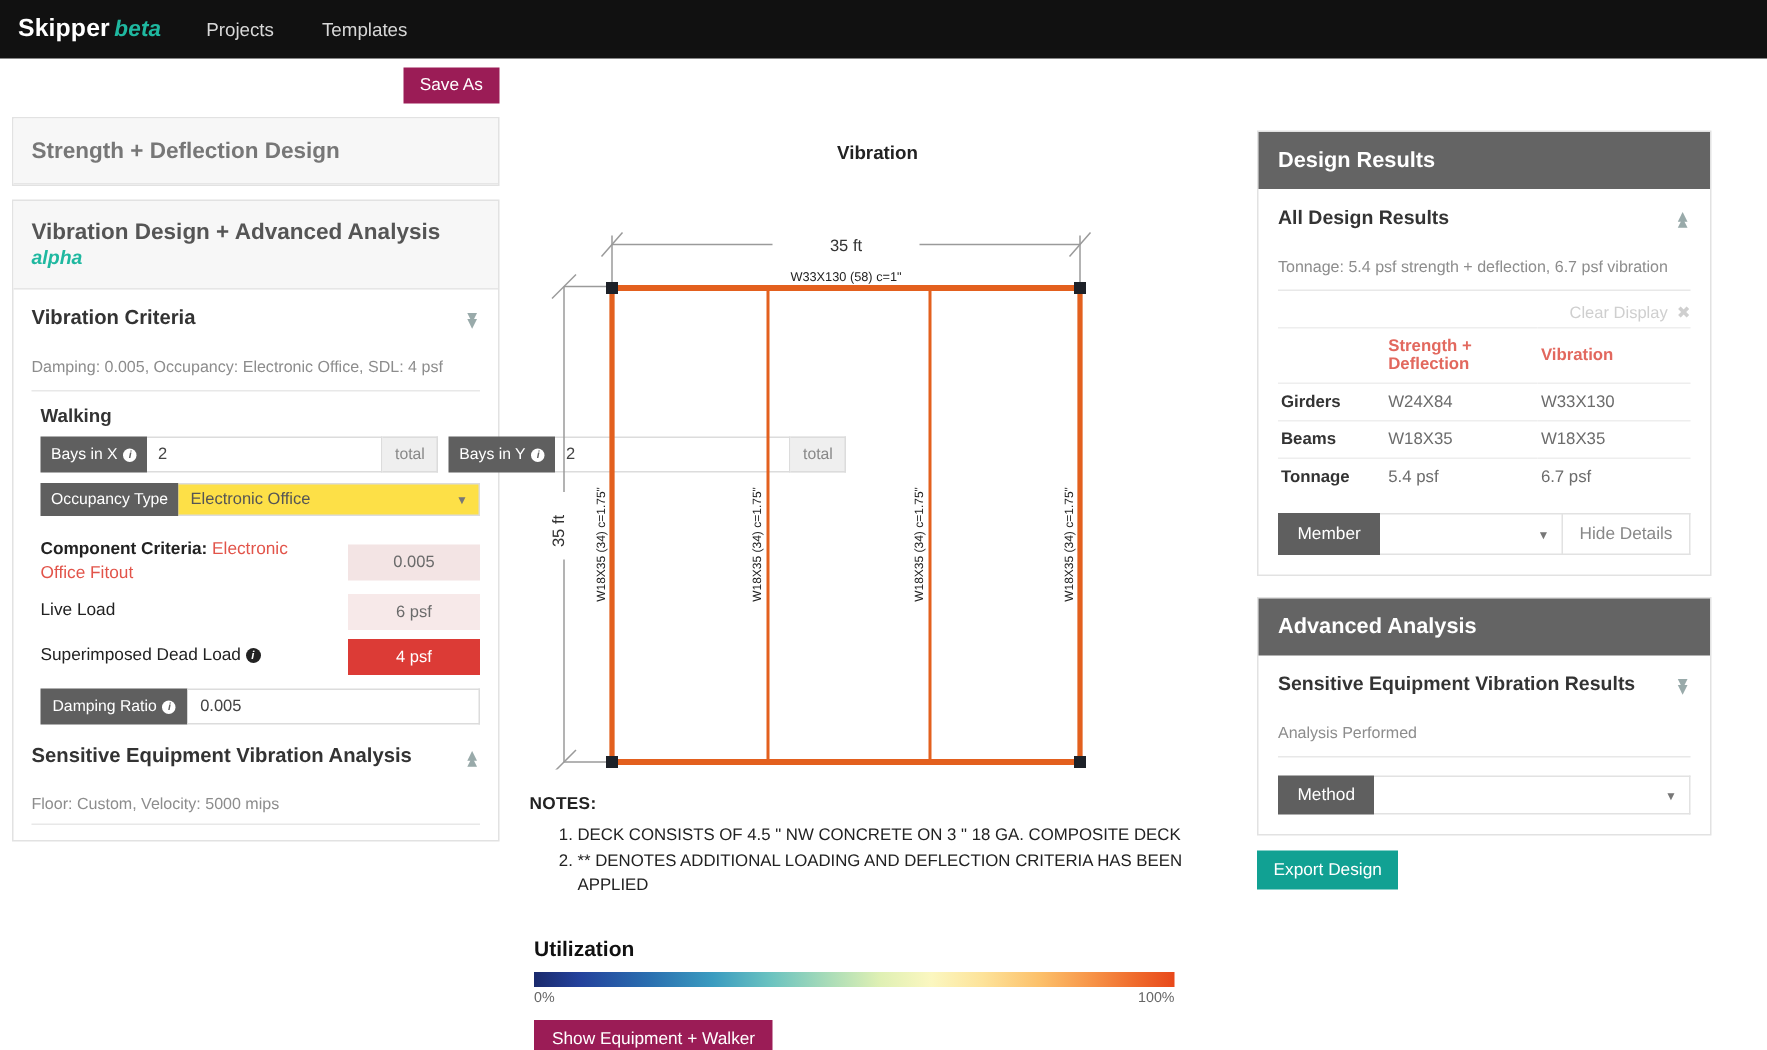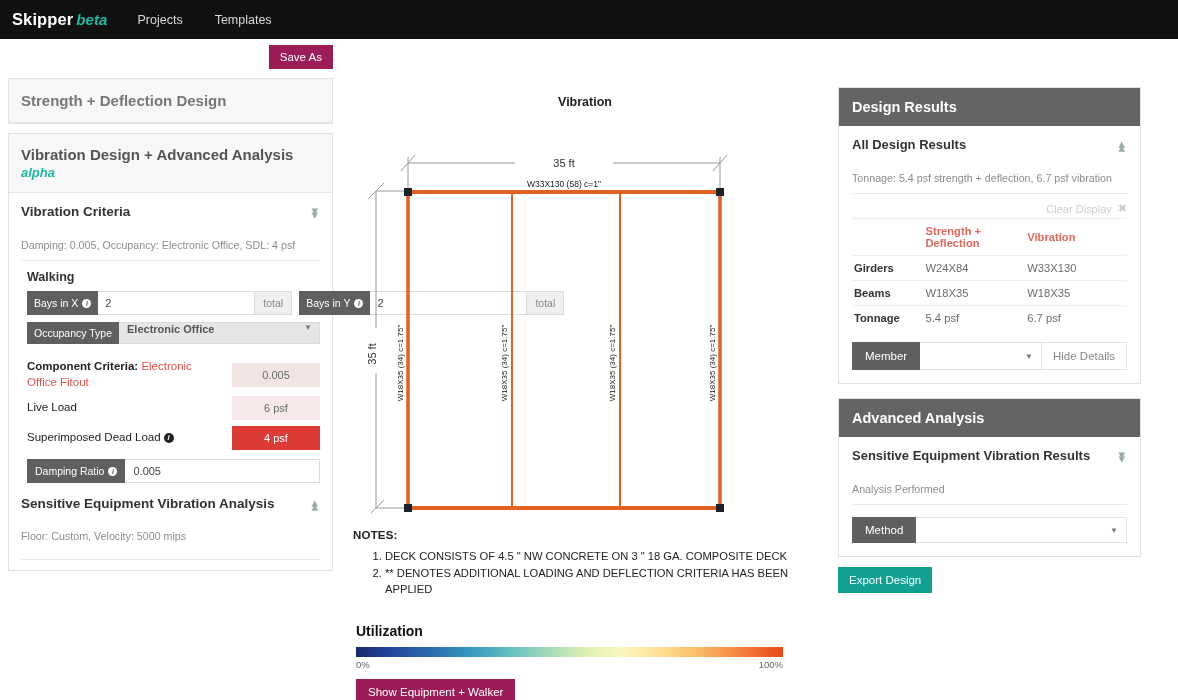--- a/index.html
+++ b/index.html
@@ -127,21 +127,21 @@
     font-size: 11px; padding: 4px 7px; color: #444; min-width: 0;
     font-family: "Liberation Sans", sans-serif;
   }
   .ig-suffix {
     background: #efefef; border: 1px solid #dcdcdc; border-left: none;
     font-size: 10.5px; color: #888; padding: 5px 8px;
     display: flex; align-items: center;
   }
   .sel-wrap {
     flex: 1; position: relative; border: 1px solid #dcdcdc; border-left: none;
-    display: flex; align-items: flex-start; background: #e5e5e5; font-weight: bold;
+    display: flex; align-items: center; background: #fde047;
   }
   .sel-val { font-size: 11px; color: #555; padding-left: 8px; }
   .caret {
     position: absolute; right: 7px; font-size: 8px; color: #777;
   }
 
   .load-row {
     display: flex; align-items: center; justify-content: space-between;
     margin: 0 0 6px 6px; gap: 8px;
   }
@@ -173,21 +173,21 @@
     text-align: center; margin-left: 4px; font-weight: bold; font-style: italic;
   }
   .ratio-input {
     flex: 1; border: 1px solid #dcdcdc; border-left: none; background: #fff;
     font-size: 11px; padding: 5px 8px; color: #444;
     font-family: "Liberation Sans", sans-serif;
   }
   .sev-block { margin-top: 13px; }
   .sev-sub {
     font-size: 10.7px; color: #8d8d8d; margin-top: 8px;
-    padding-bottom: 17px; border-bottom: 1px solid #e8e8e8;
+    padding-bottom: 7px; border-bottom: 1px solid #e8e8e8;
   }
 
   
   #center { position: absolute; left: 345px; top: 0; width: 480px; }
   #diagram-title {
     text-align: center; font-size: 12.5px; font-weight: bold; color: #222;
     margin-top: 56px;
   }
   #svgwrap { margin-top: 4px; }
 

